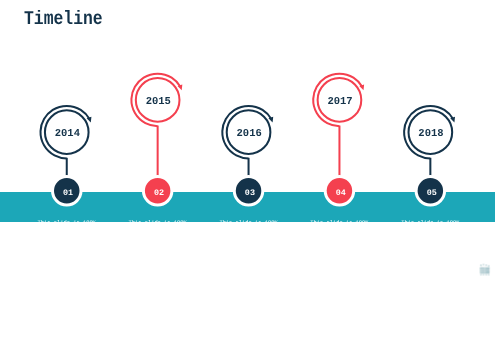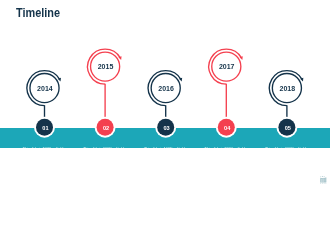--- a/index.html
+++ b/index.html
@@ -1,18 +1,18 @@
 <!DOCTYPE html>
 <html><head>
 <meta charset="utf-8">
 <style>
   html,body{margin:0;padding:0;}
   body{width:330px;height:186px;background:#fff;font-family:"Liberation Sans",sans-serif;overflow:hidden;
        -webkit-font-smoothing:antialiased;}
-  #slide{position:relative;width:330px;height:148px;background:#fff;transform:translateZ(0);}
+  #slide{position:relative;width:330px;height:148px;background:#fff;transform:translateZ(0);font-family:Liberation Mono, monospace;}
   .band{position:absolute;left:0;right:0;top:128px;bottom:0;background:#1ca7b8;}
   .title{position:absolute;left:16px;top:5.2px;font-size:13px;font-weight:bold;color:#14334a;
          transform:scaleX(0.84) translateZ(0);transform-origin:left top;white-space:nowrap;}
   svg.layer{position:absolute;left:0;top:0;width:330px;height:186px;overflow:visible;transform:translateZ(0);}
   .yr{font-size:7px;font-weight:bold;fill:#14334a;text-anchor:middle;}
   .bn{font-size:5.6px;font-weight:bold;fill:#fff;text-anchor:middle;}
   .watermark{position:absolute;left:319px;top:175px;width:10px;height:9px;filter:blur(0.35px);}
   .desc{position:absolute;transform:translateZ(0);width:46px;text-align:center;color:#fff;font-size:3.6px;line-height:4.7px;}
 </style>
 </head>

